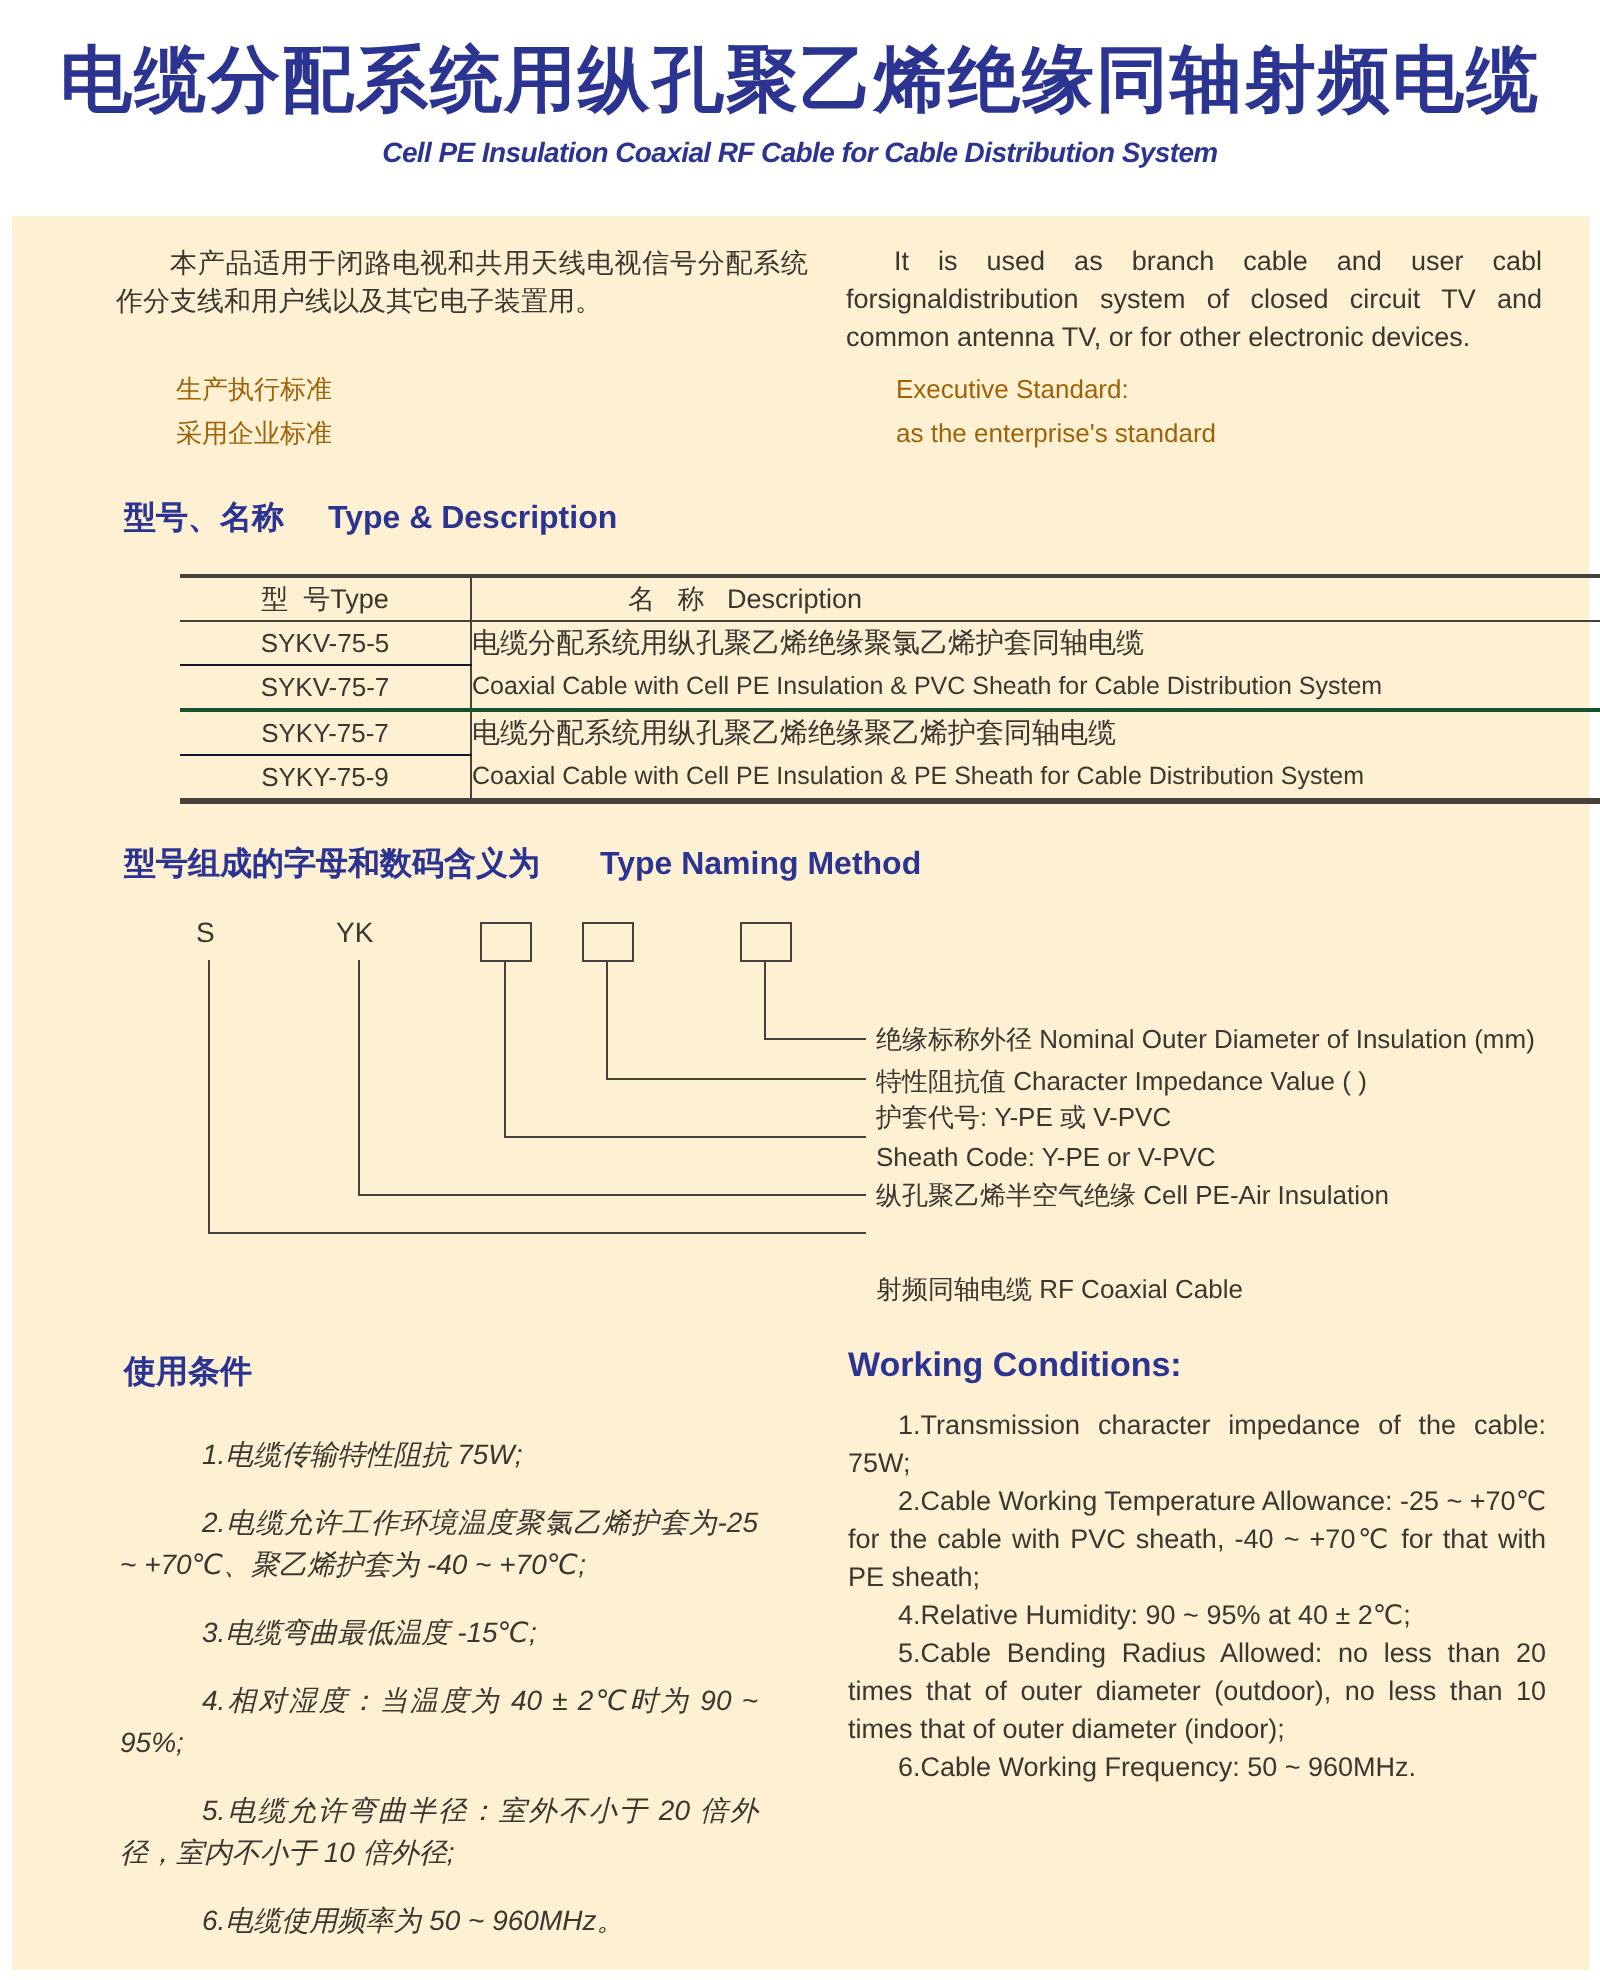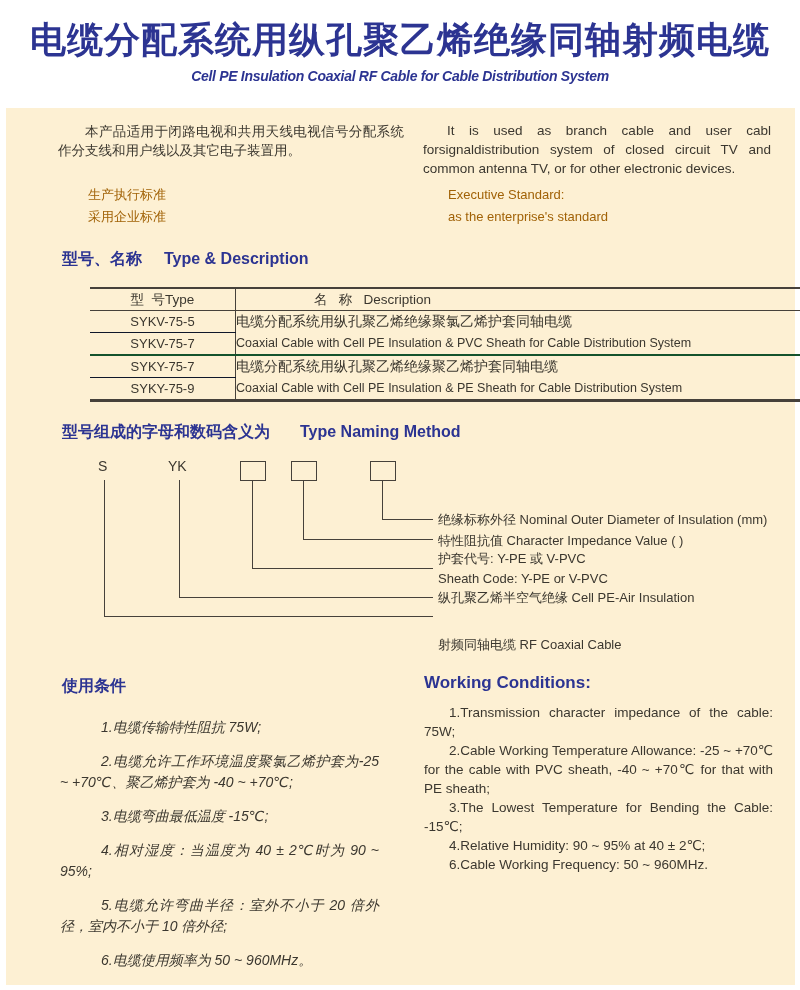--- a/index.html
+++ b/index.html
@@ -160,16 +160,16 @@
   <p>3.电缆弯曲最低温度 -15℃;</p>
   <p>4.相对湿度：当温度为 40 ± 2℃时为 90 ~ 95%;</p>
   <p>5.电缆允许弯曲半径：室外不小于 20 倍外径，室内不小于 10 倍外径;</p>
   <p>6.电缆使用频率为 50 ~ 960MHz。</p>
 </div>
 
 <div class="abs sec-head h-working">Working Conditions:</div>
 <div class="abs list-en">
   <p>1.Transmission character impedance of the cable: 75W;</p>
   <p>2.Cable Working Temperature Allowance: -25 ~ +70℃ for the cable with PVC sheath, -40 ~ +70℃ for that with PE sheath;</p>
-  <p>3.The Lowest Temperature for Bending the Cable: -15℃;</p>
   <p>4.Relative Humidity: 90 ~ 95% at 40 ± 2℃;</p>
+  <p>5.Cable Bending Radius Allowed: no less than 20 times that of outer diameter (outdoor), no less than 10 times that of outer diameter (indoor);</p>
   <p>6.Cable Working Frequency: 50 ~ 960MHz.</p>
 </div>
 
 </body></html>

